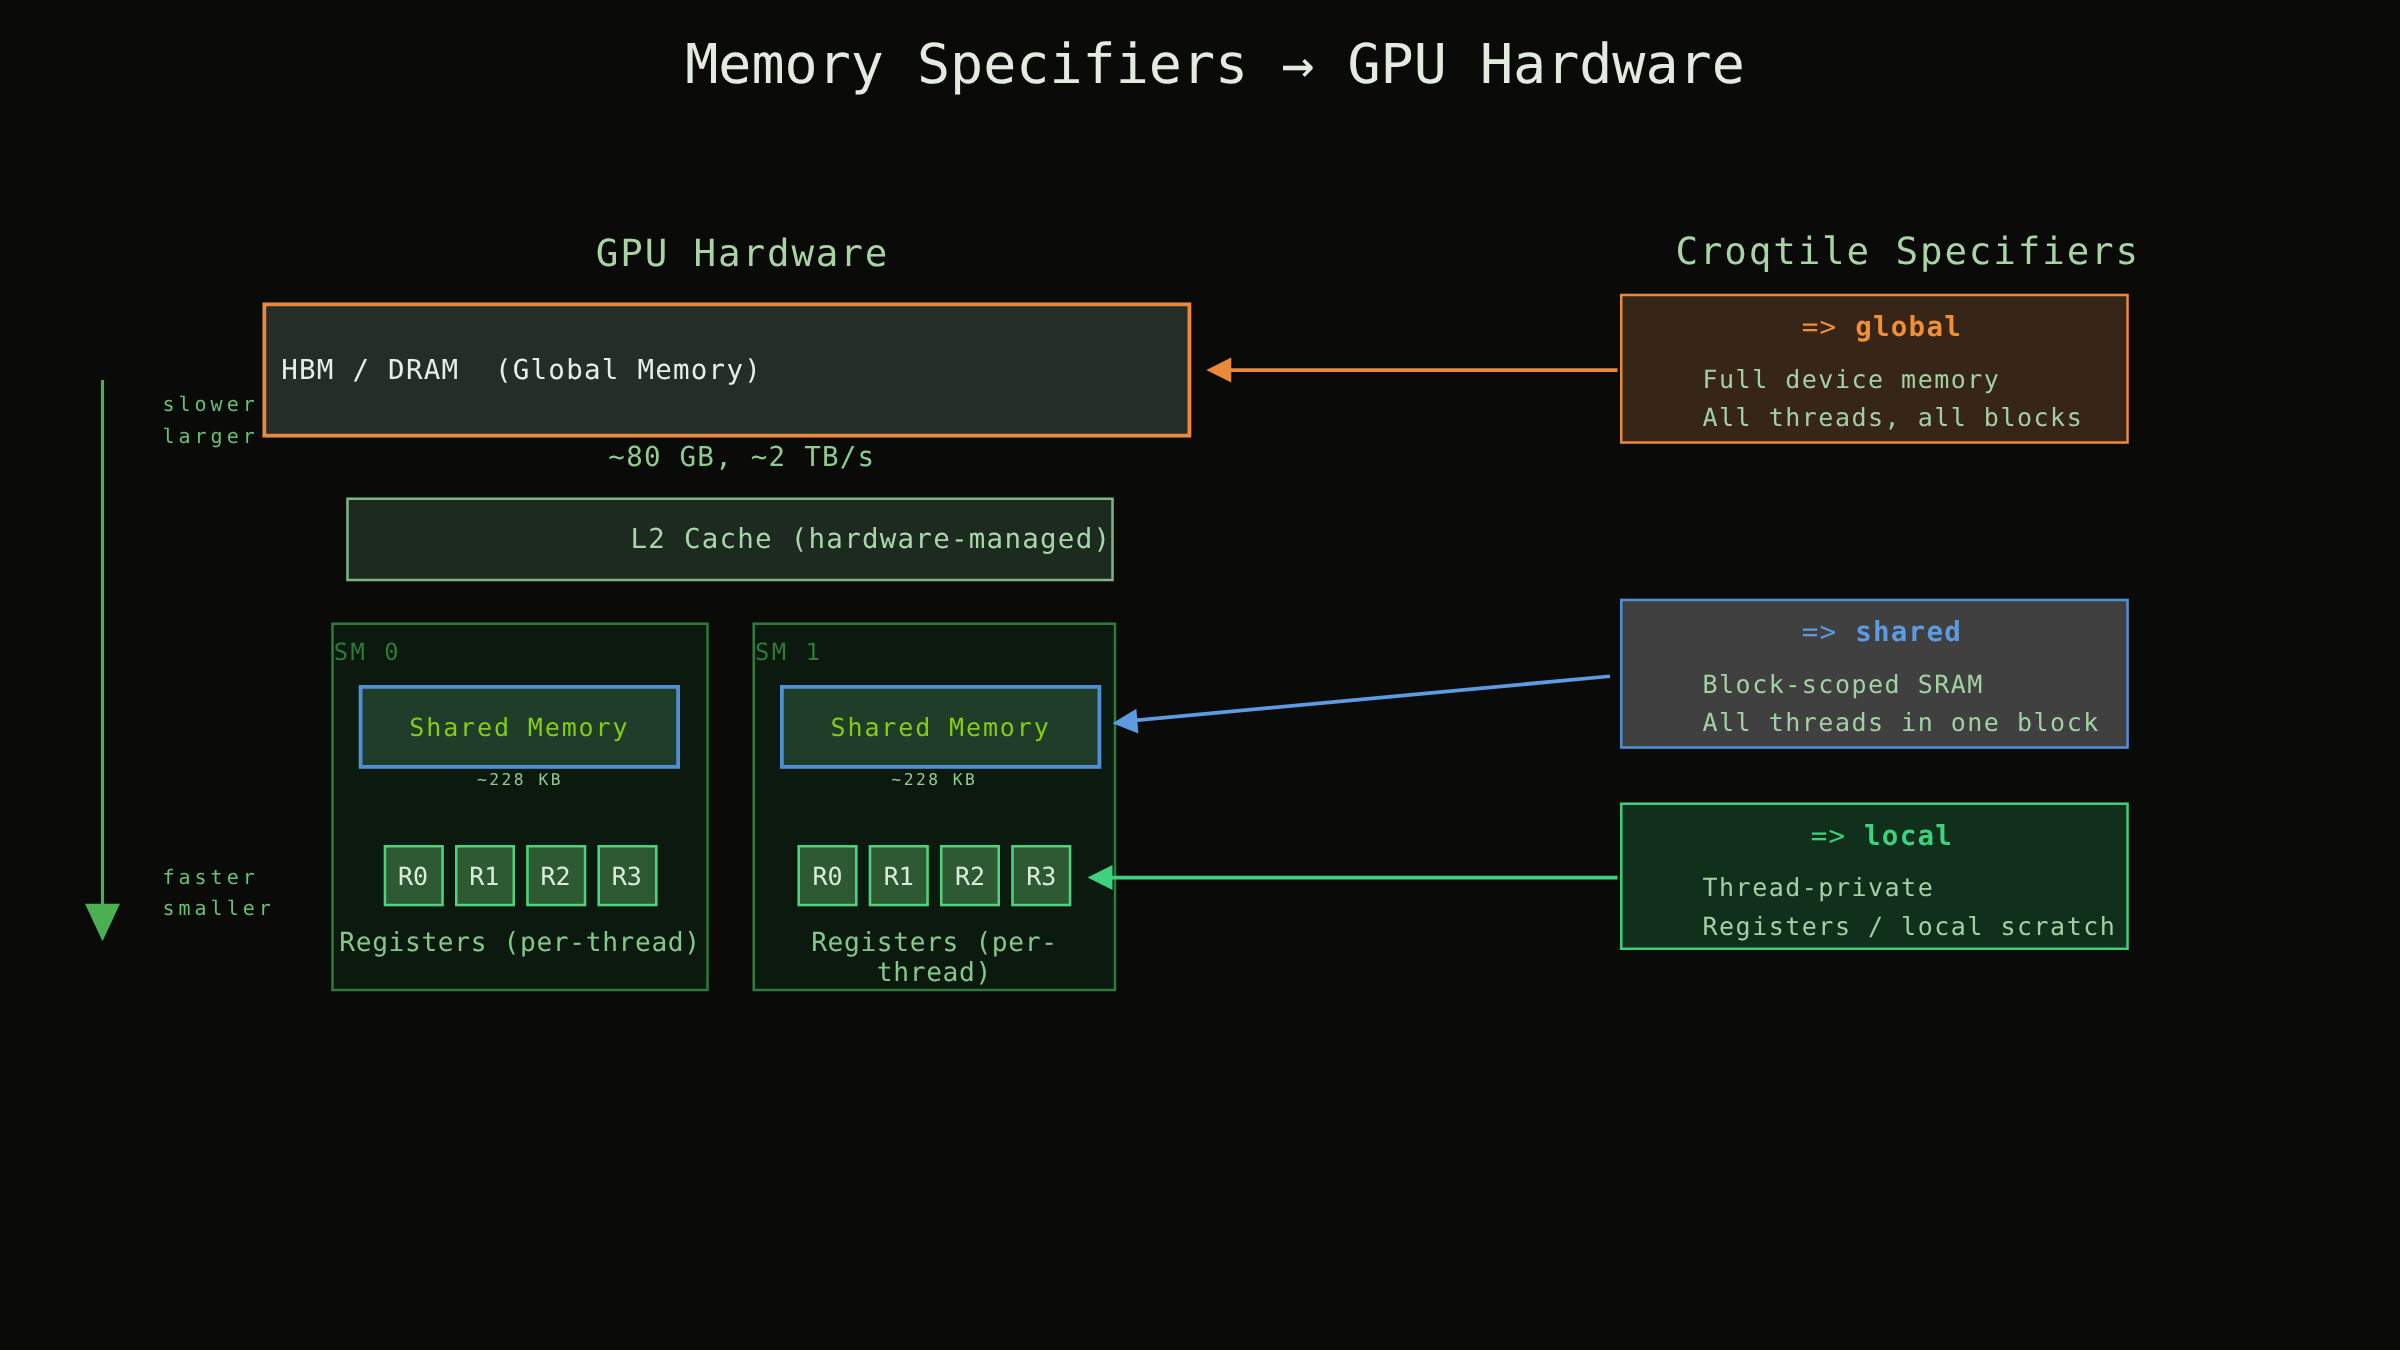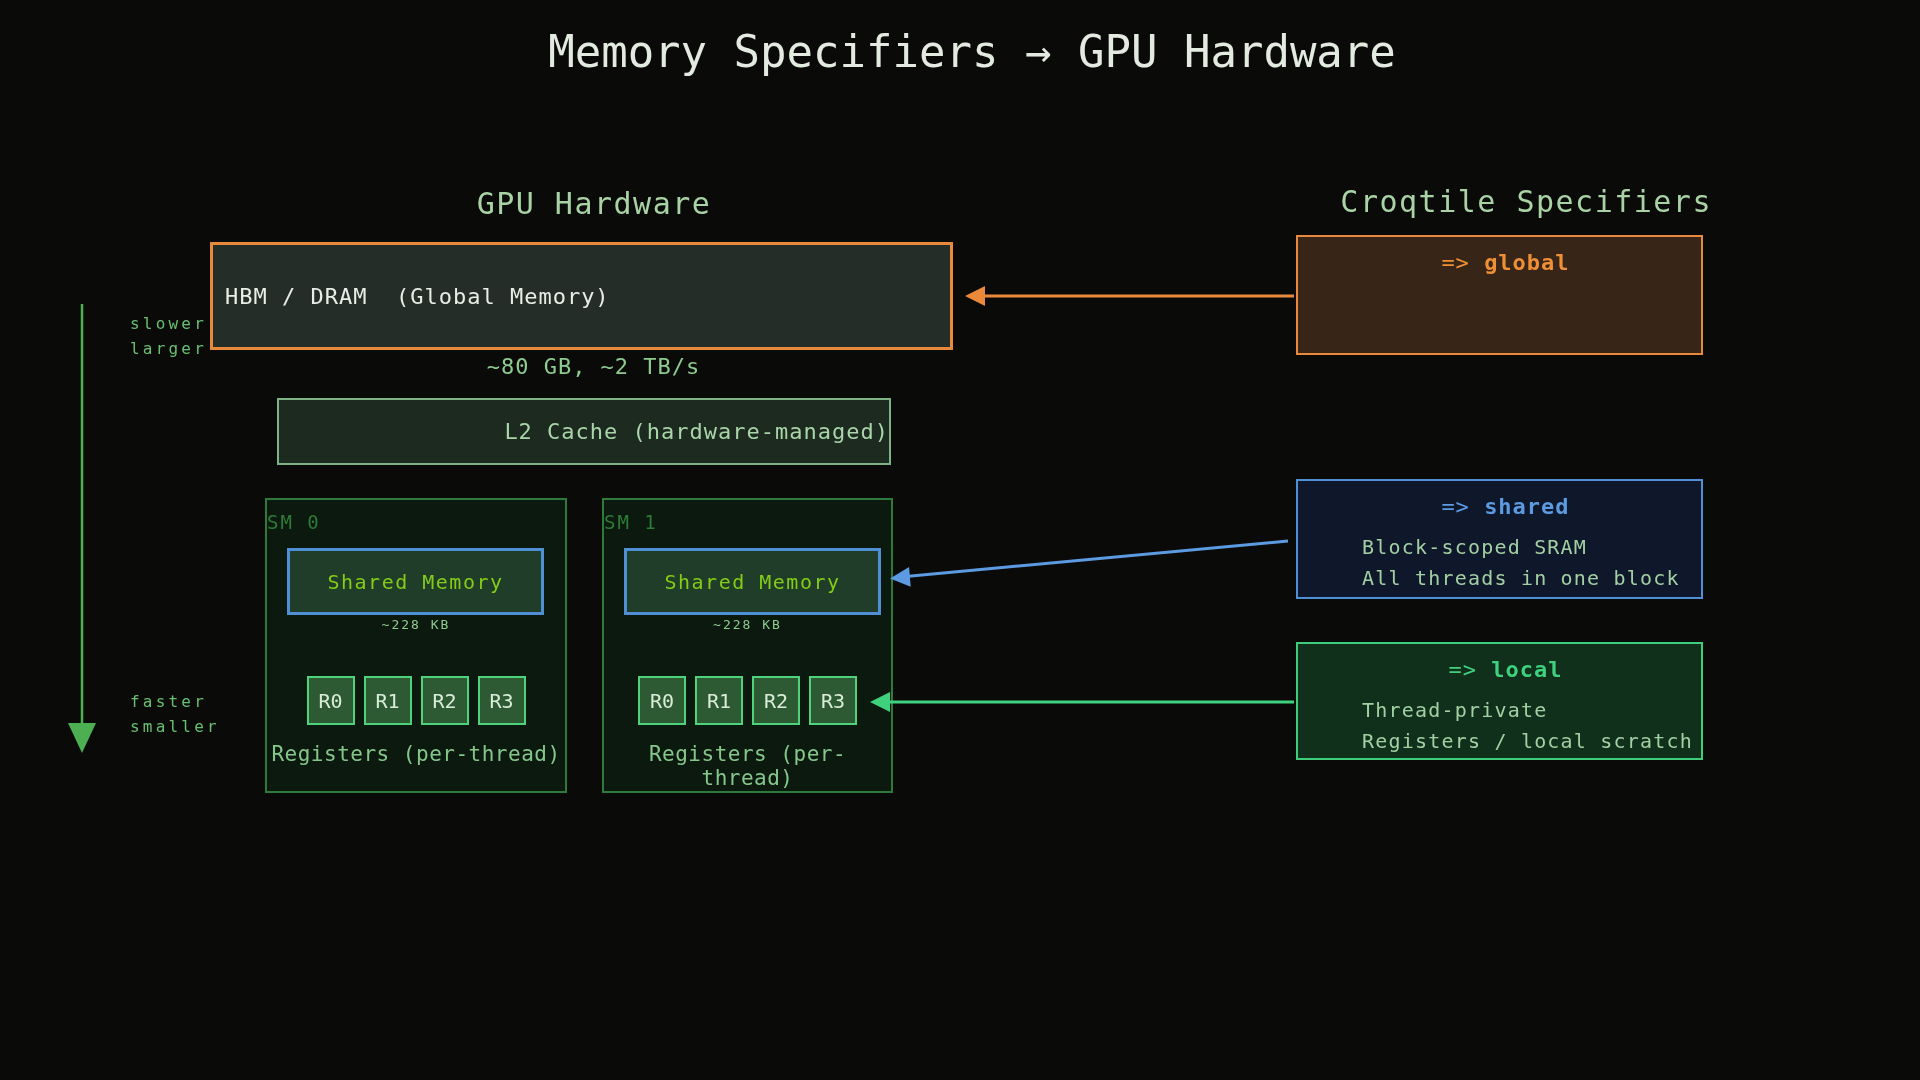--- a/index.html
+++ b/index.html
@@ -52,21 +52,21 @@
     width:48px;height:49px;box-sizing:border-box;
     background:#2d5a33;border:2px solid #4ed37c;
     display:flex;align-items:center;justify-content:center;
     font-size:20px;color:#d9ecd9;
   }
   .reg-label{position:absolute;left:0;top:242px;width:100%;text-align:center;
     font-size:21px;letter-spacing:0.5px;color:#85c78b;}
 
   .spec-box{left:1296px;width:407px;box-sizing:border-box;padding-top:13px;}
   .spec-global{top:235px;height:120px;background:#372517;border:2px solid #e8893c;}
-  .spec-shared{top:479px;height:120px;background:#0f172a;border:2px solid #4f8fd6;}
+  .spec-shared{top:479px;height:120px;background:#404040;border:2px solid #4f8fd6;}
   .spec-local{top:642px;height:118px;background:#10301c;border:2px solid #3ecd7b;}
   .spec-title{width:100%;text-align:center;font-size:22px;letter-spacing:1px;}
   .spec-title .nm{font-weight:bold;}
   .spec-global .spec-title{color:#ef9036;}
   .spec-shared .spec-title{color:#5c9be1;}
   .spec-local .spec-title{color:#3ed17e;}
   .spec-body{margin-top:13px;padding-left:52px;
     font-size:20px;letter-spacing:1.2px;line-height:31px;color:#a3d0a3;}
 
   .axis-label{left:118px;font-size:16px;letter-spacing:3.2px;color:#68bf70;}
@@ -118,20 +118,24 @@
       <div class="reg">R0</div>
       <div class="reg">R1</div>
       <div class="reg">R2</div>
       <div class="reg">R3</div>
     </div>
     <div class="reg-label">Registers (per-thread)</div>
   </div>
 
   <div class="abs spec-box spec-global">
     <div class="spec-title"><span>=&gt;</span> <span class="nm">global</span></div>
+    <div class="spec-body">
+      <div>Full device memory</div>
+      <div>All threads, all blocks</div>
+    </div>
   </div>
 
   <div class="abs spec-box spec-shared">
     <div class="spec-title"><span>=&gt;</span> <span class="nm">shared</span></div>
     <div class="spec-body">
       <div>Block-scoped SRAM</div>
       <div>All threads in one block</div>
     </div>
   </div>
 

